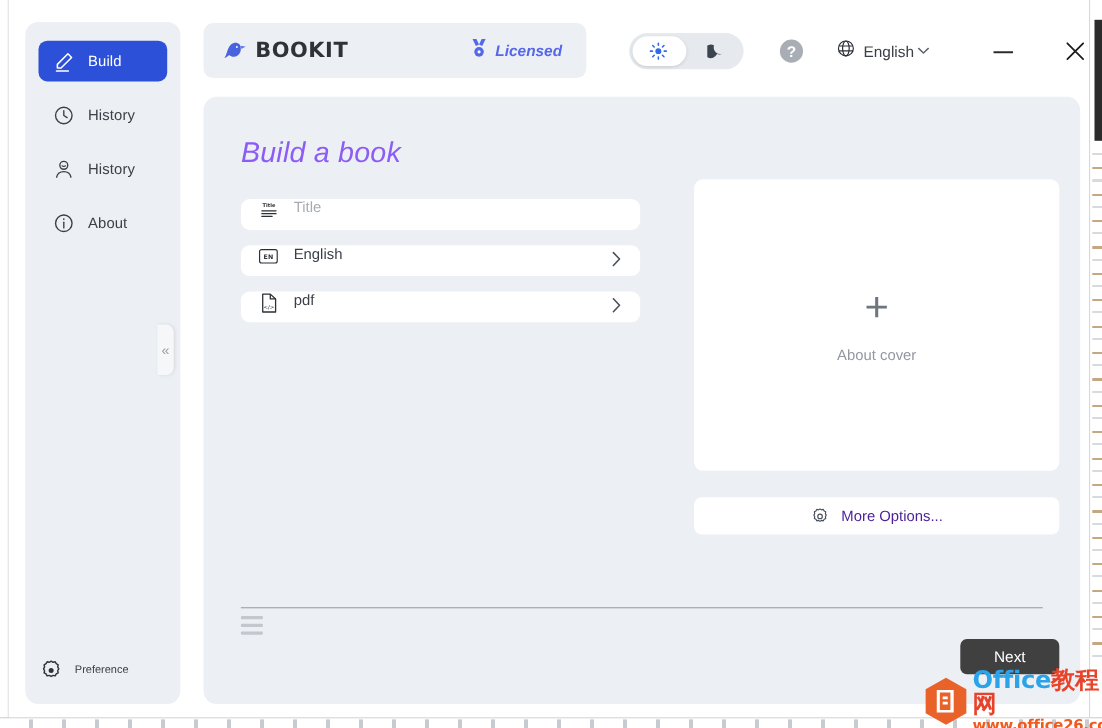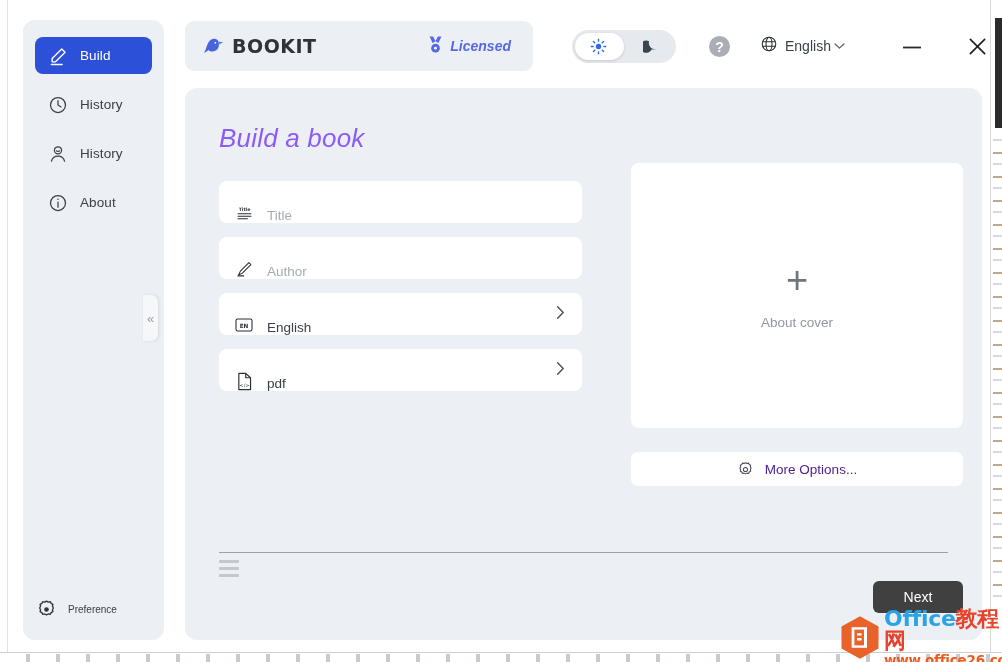--- a/index.html
+++ b/index.html
@@ -182,22 +182,22 @@
     position: absolute; left: 34px; top: 35px;
     font-size: 26px; font-weight: 400; font-style: italic;
     color: #8b5cf6; letter-spacing: .2px;
   }
 
   
   .form-col { position: absolute; left: 34px; top: 93px; width: 363px; }
 
   .field {
     position: relative;
-    height: 42px; background: #ffffff; border-radius: 8px;
-    display: flex; align-items: flex-end;
+    height: 28px; background: #ffffff; border-radius: 8px;
+    display: flex; align-items: flex-start;
     margin-bottom: 14px;
   }
   .field .ico {
     width: 20px; height: 20px; margin-left: 15px; margin-right: 13px;
     flex: 0 0 20px;
     display: flex; align-items: center; justify-content: center;
   }
   .field .txt { font-size: 13.5px; color: #a7acb4; }
   .field .val { font-size: 13.5px; color: #3b4048; }
   .field .chev-r {
@@ -452,29 +452,20 @@
               <g stroke="#2b3036" stroke-width="1.25" stroke-linecap="round">
                 <path d="M2.4 10.2h15.2"></path>
                   <path d="M2.4 13.2h15.2"></path>
                   <path d="M2.4 16.2h11"></path>
               </g>
             </svg>
           </span>
           <span class="txt">Title</span>
         </div>
 
-        <div class="field">
-          <span class="ico">
-            <svg width="18" height="18" viewBox="0 0 22 22" fill="none" stroke="#2b3036" stroke-width="1.25" stroke-linecap="round" stroke-linejoin="round">
-              <path d="M17 3.2L6.6 13.6 4.3 18.3l4.7-2.3L19.4 5.6z"></path>
-              <path d="M3.4 19.4h7.2"></path>
-            </svg>
-          </span>
-          <span class="txt">Author</span>
-        </div>
 
         <div class="field">
           <span class="ico">
             <svg width="18" height="16" viewBox="0 0 22 18" fill="none">
               <rect x="1.2" y="1.6" width="19.6" height="14.8" rx="2.2" stroke="#2b3036" stroke-width="1.3"></rect>
               <text x="11" y="12.2" font-size="7" font-weight="700" fill="#2b3036" text-anchor="middle" font-family="DejaVu Sans, sans-serif">EN</text>
             </svg>
           </span>
           <span class="val">English</span>
           <span class="chev-r">

